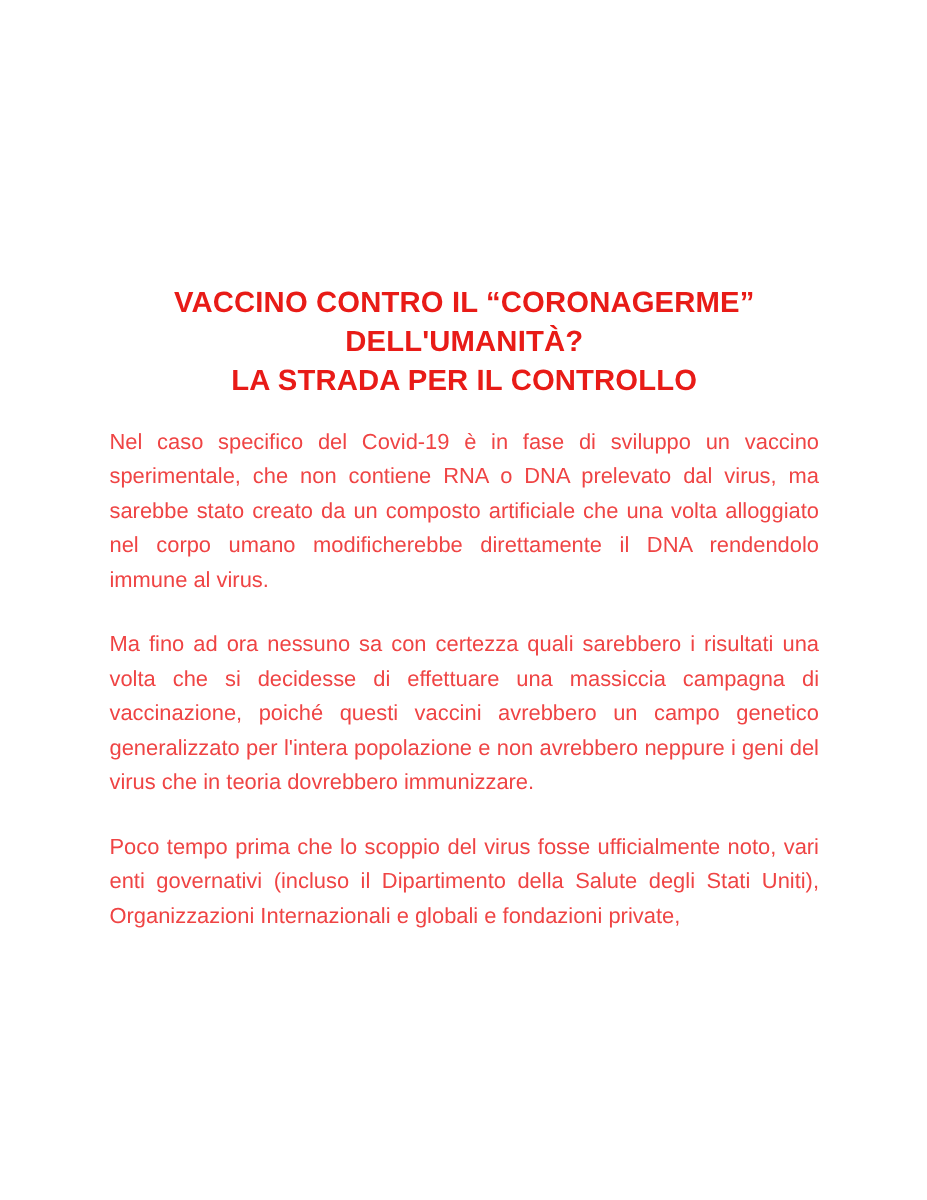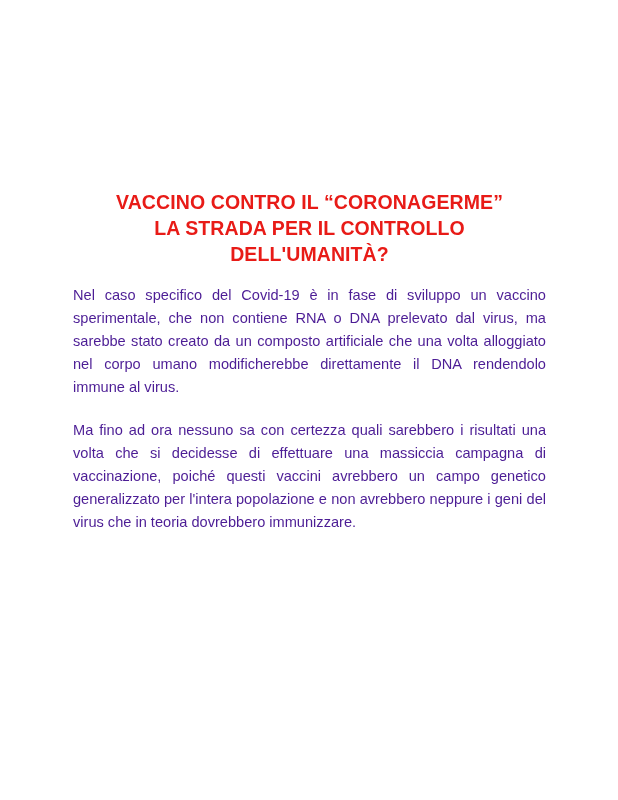--- a/index.html
+++ b/index.html
@@ -33,21 +33,21 @@
     line-height: 26px;
     text-align: center;
     margin: 0 0 17px 0;
     letter-spacing: 0.1px;
   }
   .doc-title .tline {
     display: block;
     white-space: nowrap;
   }
   .body-block {
-    color: #4c1d95;
+    color: #ef4444;
     font-size: 14.6px;
     line-height: 23px;
     text-align: justify;
     text-justify: inter-word;
     margin: 0 0 20px 0;
     hyphens: none;
   }
   .body-block:last-child {
     margin-bottom: 0;
   }
@@ -62,28 +62,31 @@
 </style>
 </head>
 <body>
 
 <div class="page">
 
   <div class="content">
 
     <h1 class="doc-title">
       <span class="tline">VACCINO CONTRO IL “CORONAGERME”</span>
+      <span class="tline">DELL'UMANITÀ?</span>
       <span class="tline">LA STRADA PER IL CONTROLLO</span>
-      <span class="tline">DELL'UMANITÀ?</span>
     </h1>
 
     <div class="body-block">
       <p>Nel caso specifico del Covid-19 è in fase di sviluppo un vaccino sperimentale, che non contiene RNA o DNA prelevato dal virus, ma sarebbe stato creato da un composto artificiale che una volta alloggiato nel corpo umano modificherebbe direttamente il DNA rendendolo immune al virus.</p>
     </div>
 
     <div class="body-block">
       <p>Ma fino ad ora nessuno sa con certezza quali sarebbero i risultati una volta che si decidesse di effettuare una massiccia campagna di vaccinazione, poiché questi vaccini avrebbero un campo genetico generalizzato per l'intera popolazione e non avrebbero neppure i geni del virus che in teoria dovrebbero immunizzare.</p>
     </div>
 
+    <div class="body-block">
+      <p class="last-full">Poco tempo prima che lo scoppio del virus fosse ufficialmente noto, vari enti governativi (incluso il Dipartimento della Salute degli Stati Uniti), Organizzazioni Internazionali e globali e fondazioni private,</p>
+    </div>
 
   </div>
 
 </div>
 
 </body></html>

